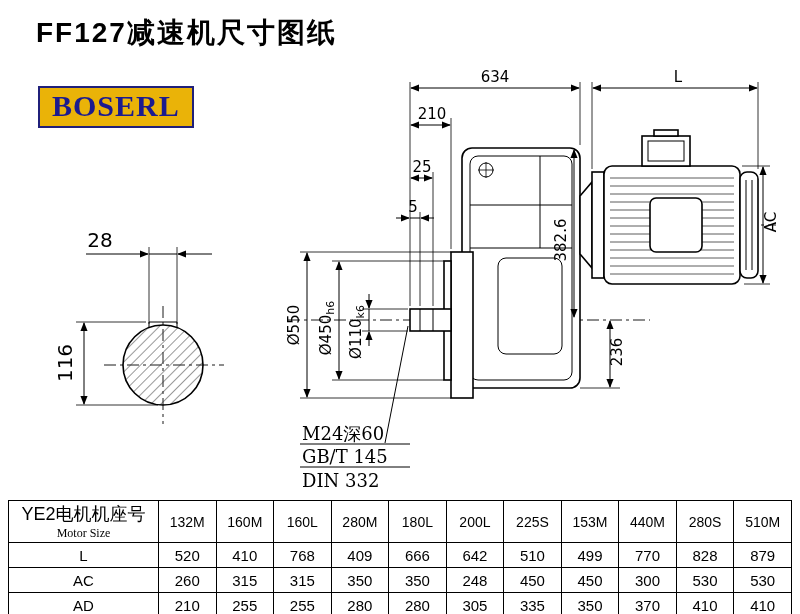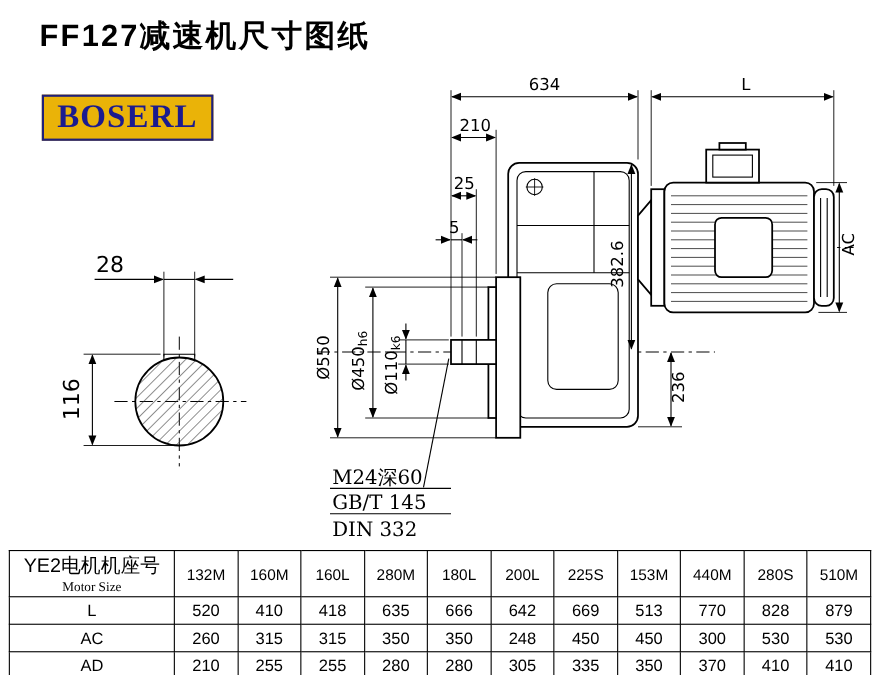--- a/index.html
+++ b/index.html
@@ -229,26 +229,26 @@
         <td>225S</td>
         <td>153M</td>
         <td>440M</td>
         <td>280S</td>
         <td>510M</td>
       </tr>
       <tr>
         <td>L</td>
         <td>520</td>
         <td>410</td>
-        <td>418</td>
-        <td>635</td>
+        <td>768</td>
+        <td>409</td>
         <td>666</td>
         <td>642</td>
-        <td>669</td>
-        <td>513</td>
+        <td>510</td>
+        <td>499</td>
         <td>770</td>
         <td>828</td>
         <td>879</td>
       </tr>
       <tr>
         <td>AC</td>
         <td>260</td>
         <td>315</td>
         <td>315</td>
         <td>350</td>

